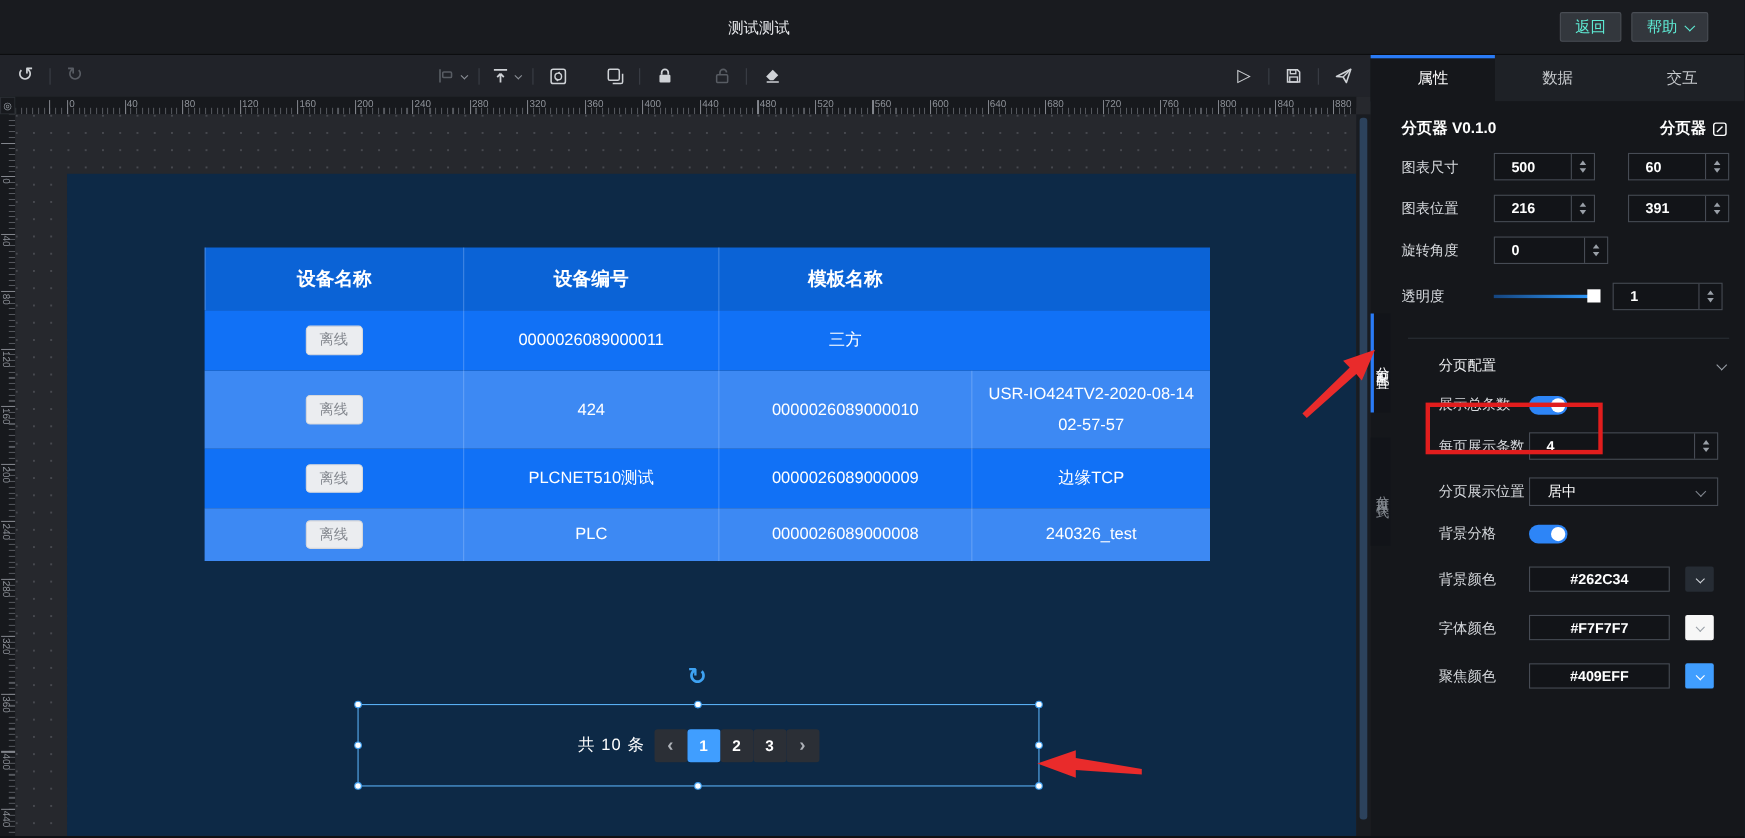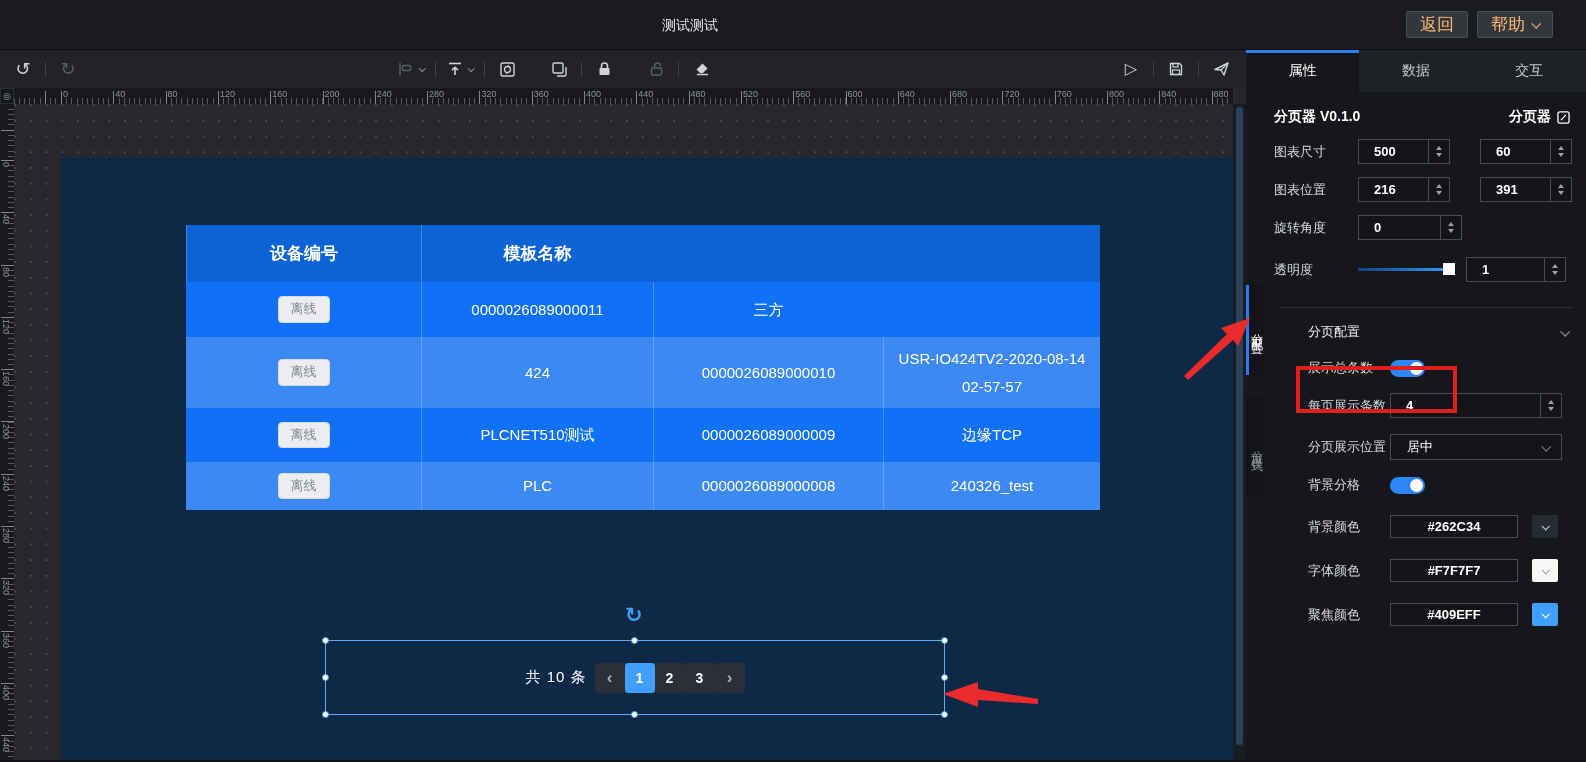--- a/index.html
+++ b/index.html
@@ -5,21 +5,21 @@
   * { margin:0; padding:0; box-sizing:border-box; }
   html,body { background:#101114; }
   #app { position:relative; width:1586px; height:760px; overflow:hidden;
          background:#26282d; font-family:"Liberation Sans","DejaVu Sans",sans-serif; }
 
   
   .topbar { position:absolute; left:0; top:0; width:1586px; height:50px; background:#191b1f; border-bottom:1px solid #0c0d0f; }
   .tb-title { position:absolute; left:662px; top:17px; font-size:14px; color:#e8eaed; }
   .tb-actions { position:absolute; right:33px; top:11px; display:flex; gap:9px; }
   .tb-btn { height:27px; padding:0 13px; background:#33373d; border:1px solid #4a4e55; border-radius:2px;
-            color:#fdba74; font-size:17px; display:flex; align-items:center; gap:7px; }
+            color:#5eead4; font-size:14px; display:flex; align-items:center; gap:7px; }
   .chev { width:7px; height:7px; border-right:1.6px solid currentColor; border-bottom:1.6px solid currentColor;
           transform:rotate(45deg) translateY(-1px); display:inline-block; }
 
   
   .toolbar { position:absolute; left:0; top:50px; width:1246px; height:38px; background:#212329;
              display:flex; align-items:center; padding:0 14px 0 12px; }
   .ticon { display:flex; align-items:center; justify-content:center; min-width:22px; height:24px; color:#cfd2d6; }
   .ticon.dim { color:#585c63; }
   .tglyph { font-size:18px; line-height:1; font-family:"DejaVu Sans",sans-serif; }
   .tsep { width:1px; height:15px; background:#3b3f46; margin:0 11px; }
@@ -282,20 +282,21 @@
         <span class="vlbl" style="top: 581px;">400</span>
         <span class="vlbl" style="top: 633.3px;">440</span>
       </div>
   </div>
 
   <div class="canvas">
     <div class="screen">
 
       <div class="dev-table">
         <div class="tgrid thead">
+          <div class="th csep">设备名称</div>
           <div class="th csep">设备编号</div>
           <div class="th csep">模板名称</div>
         </div>
         <div class="tgrid r1">
           <div class="td">
               <span class="badge">离线</span>
             </div>
           <div class="td csep">0000026089000011</div>
           <div class="td csep">三方</div>
         </div>

